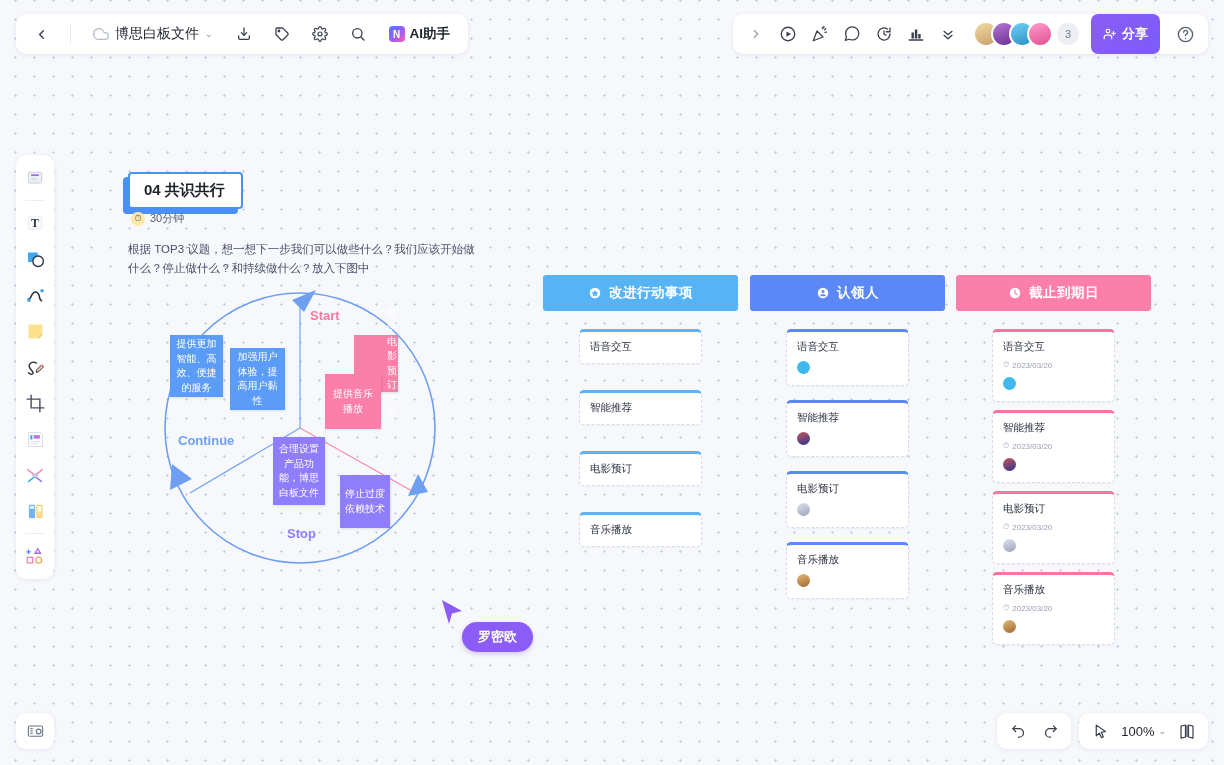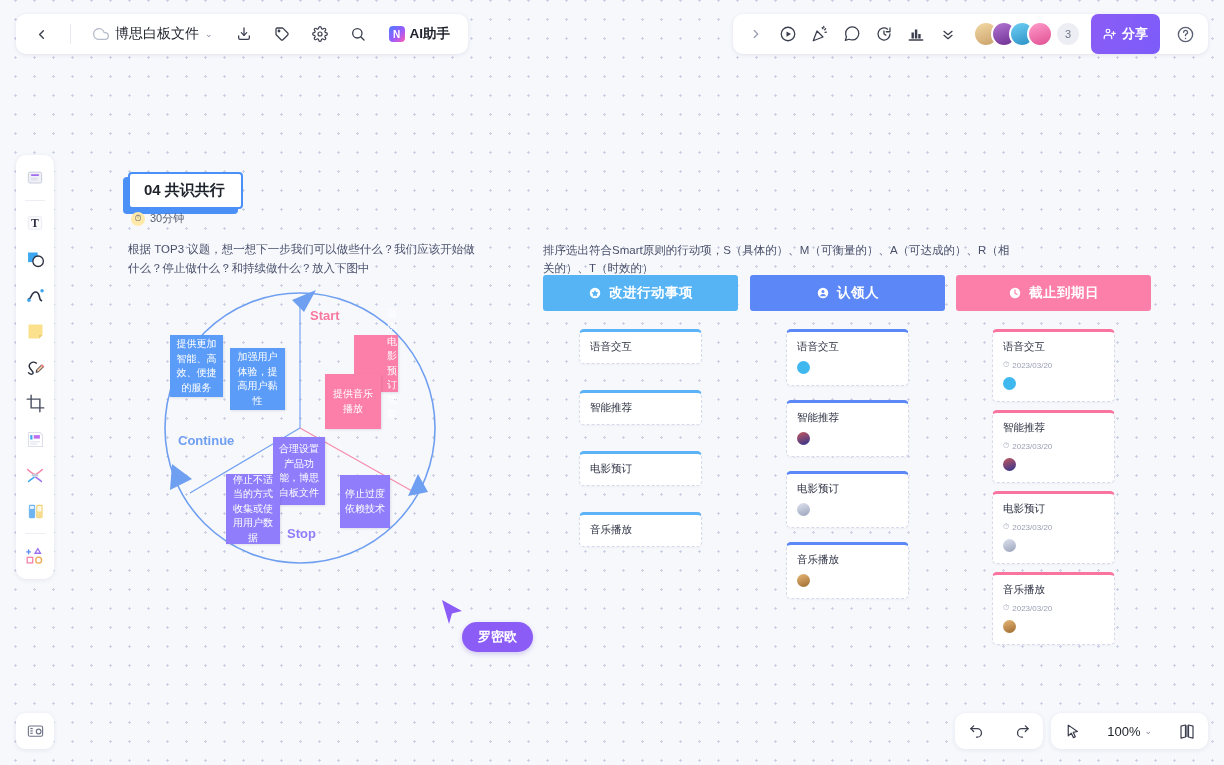--- a/index.html
+++ b/index.html
@@ -113,21 +113,21 @@
     background: #fff; border-radius: 9px;
     box-shadow: 0 1px 5px rgba(40,50,90,.09);
     display:flex;align-items:center;justify-content:center;
     cursor: pointer;
   }
   
   .btm-right { position: absolute; right: 16px; bottom: 16px; display:flex; gap:8px; }
   .ctrl-group {
     background:#fff; border-radius: 10px;
     box-shadow: 0 1px 5px rgba(40,50,90,.09);
-    height: 36px; display:flex; align-items:center; padding: 0 6px; gap: 16px;
+    height: 36px; display:flex; align-items:center; padding: 0 6px; gap: 2px;
   }
   .ctrl-btn {
     width: 30px; height: 28px; border-radius: 6px;
     display:flex;align-items:center;justify-content:center;
     cursor:pointer; color:#3b3f4d;
   }
   .zoom-val {
     font-size: 13px; color:#1d2129; padding: 0 4px;
     display:flex;align-items:center;gap:4px;cursor:pointer;
     height:28px;border-radius:6px;
@@ -461,21 +461,20 @@
   </div>
 
   <div class="sec-title-wrap">
     <div class="sec-title">04 共识共行</div>
   </div>
   <div class="time-row">
     <span class="time-badge">⏱</span>
     <span>30分钟</span>
   </div>
   <div class="desc">根据 TOP3 议题，想一想下一步我们可以做些什么？我们应该开始做什么？停止做什么？和持续做什么？放入下图中</div>
-  <div class="smart-desc">排序选出符合Smart原则的行动项，S（具体的）、M（可衡量的）、A（可达成的）、R（相关的）、T（时效的）</div>
 
   <div class="diagram">
     <svg width="300" height="300" viewBox="0 0 300 300" fill="none">
       <circle cx="150" cy="150" r="135" stroke="#6f9ff0" stroke-width="1.6" fill="none"></circle>
       <line x1="150" y1="150" x2="150" y2="22" stroke="#6f9ff0" stroke-width="1.1"></line>
       <line x1="150" y1="150" x2="40" y2="215" stroke="#6f9ff0" stroke-width="1.1"></line>
       <line x1="150" y1="150" x2="262" y2="213" stroke="#f58aab" stroke-width="1.1"></line>
       <polygon points="142,22 166,12 154,34" fill="#6f9ff0"></polygon>
       <polygon points="22,186 20,212 42,201" fill="#6f9ff0"></polygon>
       <polygon points="268,196 278,214 258,218" fill="#6f9ff0"></polygon>
@@ -492,23 +491,20 @@
       </div>
     <div class="note pink" style="left:204px;top:57px;width:44px;height:57px;padding-left:36px;">
       <span>提供电影预订功能</span>
       </div>
     <div class="note pink" style="left:175px;top:96px;width:56px;height:55px;">
       <span>提供音乐播放</span>
       </div>
     <div class="note purple" style="left:123px;top:159px;width:52px;height:68px;">
       <span>合理设置产品功能，博思白板文件</span>
       </div>
-    <div class="note purple" style="left:76px;top:196px;width:54px;height:70px;">
-      <span>停止不适当的方式收集或使用用户数据</span>
-      </div>
     <div class="note purple" style="left:190px;top:197px;width:50px;height:53px;">
       <span>停止过度依赖技术</span>
       </div>
   </div>
 
   <div class="col" style="left:543px;width:195px;">
     <div class="col-head" style="background:#56b4f5">
       <svg width="14" height="14" viewBox="0 0 24 24">
           <circle cx="12" cy="12" r="9" fill="#fff"></circle>
           <polygon points="12,6.5 13.8,10.4 18,11 15,14 15.7,18.2 12,16.2 8.3,18.2 9,14 6,11 10.2,10.4" fill="#56b4f5"></polygon>

